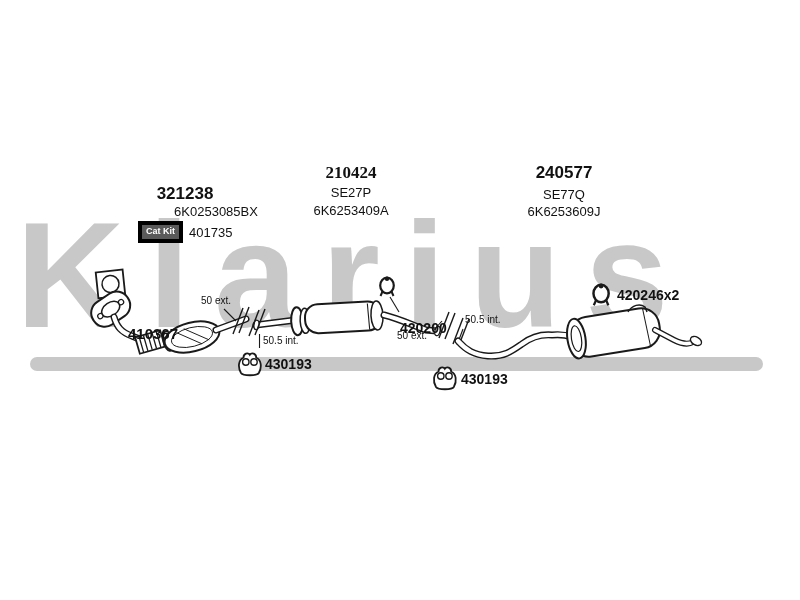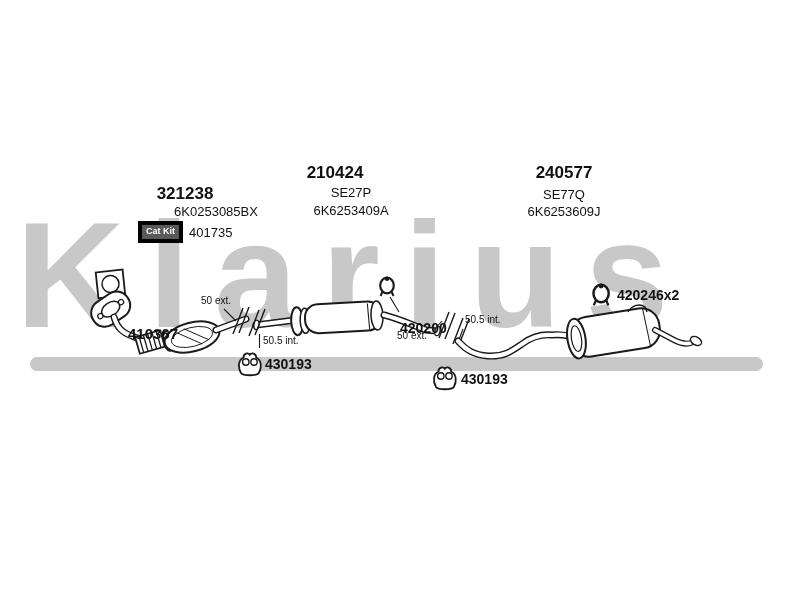--- a/index.html
+++ b/index.html
@@ -170,21 +170,21 @@
   <div class="lbl big ctr" style="left:144px;top:184px;width:82px;">321238</div>
   <div class="lbl mid ctr" style="left:166px;top:204px;width:100px;text-align:center;">6K0253085BX</div>
 
   <div class="lbl catkit-row" style="left:138px;top:221px;">
     <span class="catkit-badge">Cat Kit</span>
     <span class="catkit-num">401735</span>
   </div>
 
   <div class="lbl pn" style="left:128px;top:277px;font-size:15px;margin-top:48px;">410367</div>
 
-  <div class="lbl big ctr" style="left:294px;top:163px;width:82px;">210424</div>
+  <div class="lbl big ctr" style="left:310px;top:163px;width:82px;font-family:Liberation Serif, serif;">210424</div>
   <div class="lbl mid ctr" style="left:310px;top:185px;width:82px;">SE27P</div>
   <div class="lbl mid ctr" style="left:310px;top:203px;width:82px;">6K6253409A</div>
 
   <div class="lbl big ctr" style="left:522px;top:163px;width:84px;text-align:center;">240577</div>
   <div class="lbl mid ctr" style="left:522px;top:187px;width:84px;">SE77Q</div>
   <div class="lbl mid ctr" style="left:522px;top:204px;width:84px;">6K6253609J</div>
 
   <div class="lbl pn" style="left:400px;top:280px;margin-top:40px;">420200</div>
   <div class="lbl pn" style="left:617px;top:287px;">420246x2</div>
 

